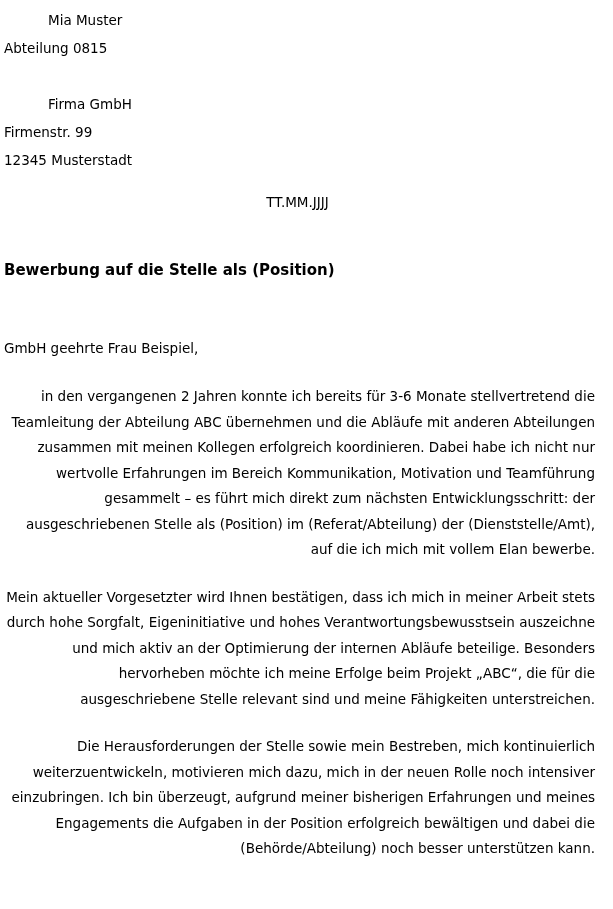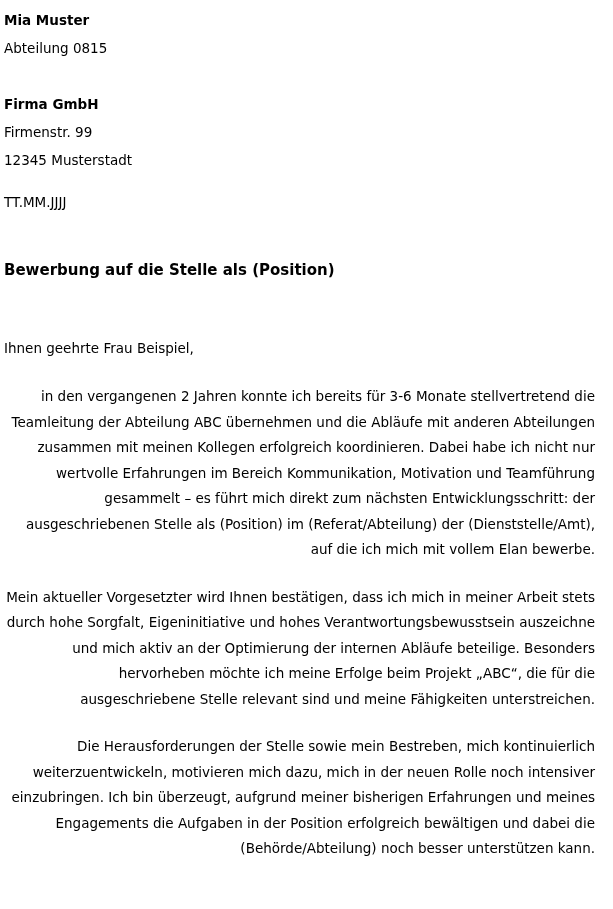--- a/index.html
+++ b/index.html
@@ -19,33 +19,34 @@
     width: 613px;
     height: 909px;
     padding: 6px 18px 0 4px;
   }
   .line {
     font-size: 13.5px;
     line-height: 28px;
     white-space: pre-wrap;
   }
   .bold {
-    font-weight: bold;
+    font-weight: normal;
+    margin-left: 44px;
   }
   .sender-block {
     margin-top: 0;
   }
   .gap {
     height: 28px;
   }
   .recipient-block {
     margin-top: 0;
   }
   .date-line {
-    text-align: left;
+    text-align: center;
     font-size: 13.5px;
     line-height: 28px;
     margin-top: 14px;
     padding-right: 4px;
   }
   .subject {
     font-size: 15px;
     font-weight: bold;
     line-height: 28px;
     margin-top: 40px;
@@ -77,19 +78,19 @@
   <div class="recipient-block">
     <div class="line bold">Firma GmbH</div>
     <div class="line">Firmenstr. 99</div>
     <div class="line">12345 Musterstadt</div>
   </div>
 
   <div class="date-line">TT.MM.JJJJ</div>
 
   <div class="subject">Bewerbung auf die Stelle als (Position)</div>
 
-  <div class="salutation">Ihnen geehrte Frau Beispiel,</div>
+  <div class="salutation">GmbH geehrte Frau Beispiel,</div>
 
   <div class="para">in den vergangenen 2 Jahren konnte ich bereits für 3-6 Monate stellvertretend die Teamleitung der Abteilung ABC übernehmen und die Abläufe mit anderen Abteilungen zusammen mit meinen Kollegen erfolgreich koordinieren. Dabei habe ich nicht nur wertvolle Erfahrungen im Bereich Kommunikation, Motivation und Teamführung gesammelt – es führt mich direkt zum nächsten Entwicklungsschritt: der ausgeschriebenen Stelle als (Position) im (Referat/Abteilung) der (Dienststelle/Amt), auf die ich mich mit vollem Elan bewerbe.</div>
   <div class="para">Mein aktueller Vorgesetzter wird Ihnen bestätigen, dass ich mich in meiner Arbeit stets durch hohe Sorgfalt, Eigeninitiative und hohes Verantwortungsbewusstsein auszeichne und mich aktiv an der Optimierung der internen Abläufe beteilige. Besonders hervorheben möchte ich meine Erfolge beim Projekt „ABC“, die für die ausgeschriebene Stelle relevant sind und meine Fähigkeiten unterstreichen.</div>
   <div class="para">Die Herausforderungen der Stelle sowie mein Bestreben, mich kontinuierlich weiterzuentwickeln, motivieren mich dazu, mich in der neuen Rolle noch intensiver einzubringen. Ich bin überzeugt, aufgrund meiner bisherigen Erfahrungen und meines Engagements die Aufgaben in der Position erfolgreich bewältigen und dabei die (Behörde/Abteilung) noch besser unterstützen kann.</div>
 
 </div>
 
 </body></html>

